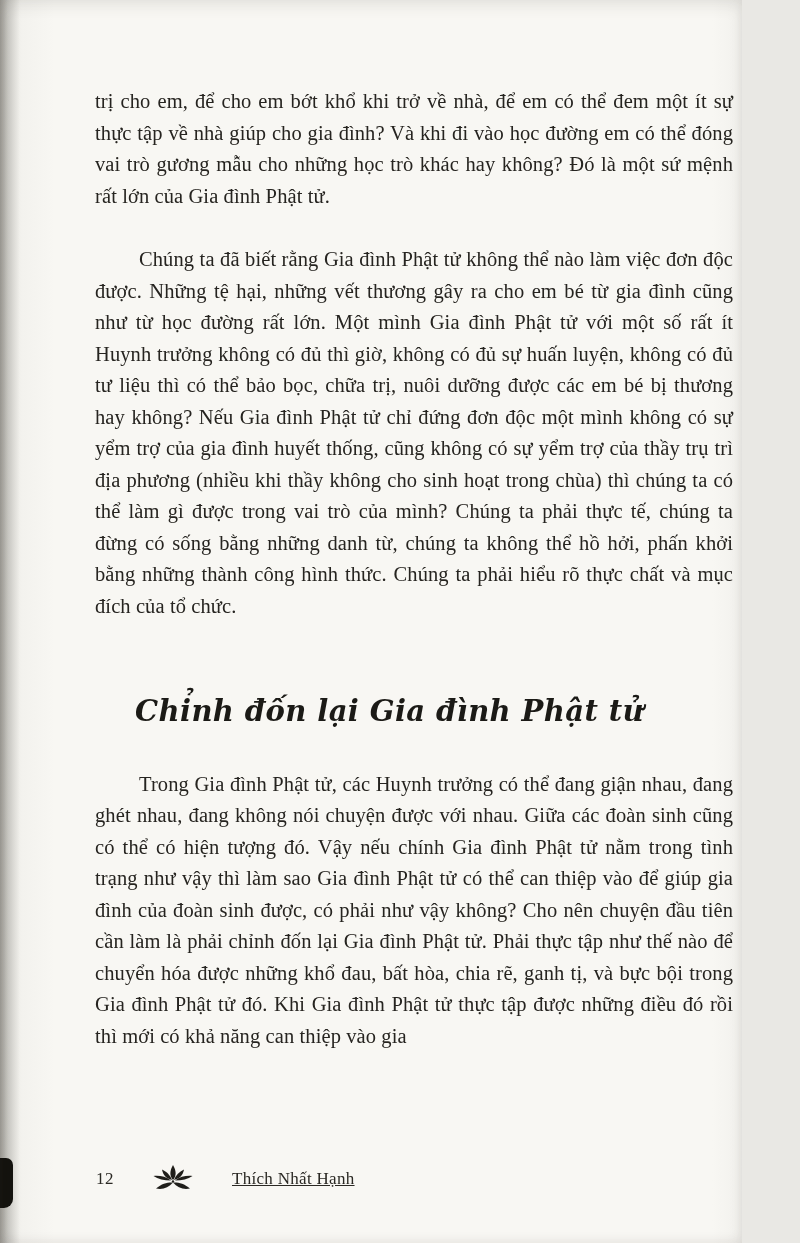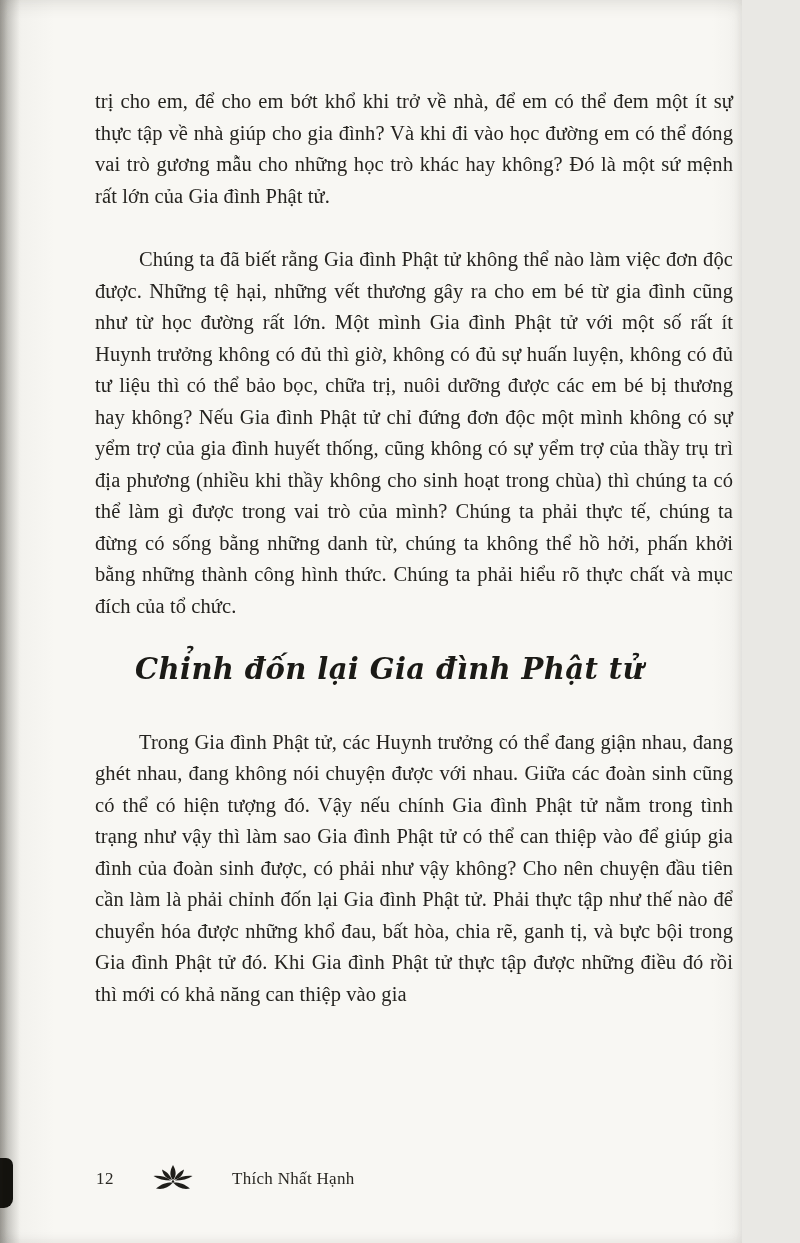--- a/index.html
+++ b/index.html
@@ -54,39 +54,40 @@
   .para { margin-bottom: 12px; }
   .para.indent { text-indent: 44px; margin-top: 32px; }
   .section-heading {
     font-family: "DejaVu Serif", "Liberation Serif", serif;
     font-style: italic;
     font-weight: bold;
     font-size: 29px;
     line-height: 1.2;
     letter-spacing: 0.4px;
     color: #1b1a16;
-    margin: 30px 0 40px 40px;
+    margin: 72px 0 40px 40px;
     text-align: left;
     text-indent: 0;
   }
   .footer {
     position: absolute;
     left: 96px;
     top: 1164px;
     display: flex;
     align-items: center;
     gap: 36px;
     font-size: 17px;
     color: #2a2823;
   }
   .footer .page-number {
     letter-spacing: 0.5px;
   }
   .footer .running-title {
     letter-spacing: 0.3px;
+    text-decoration: underline;
   }
   .flower { display: inline-flex; align-items: center; }
   .flower svg { display: block; }
 </style>
 </head>
 <body>
 
 <div class="page">
 
   <div class="spine-shadow"></div>

